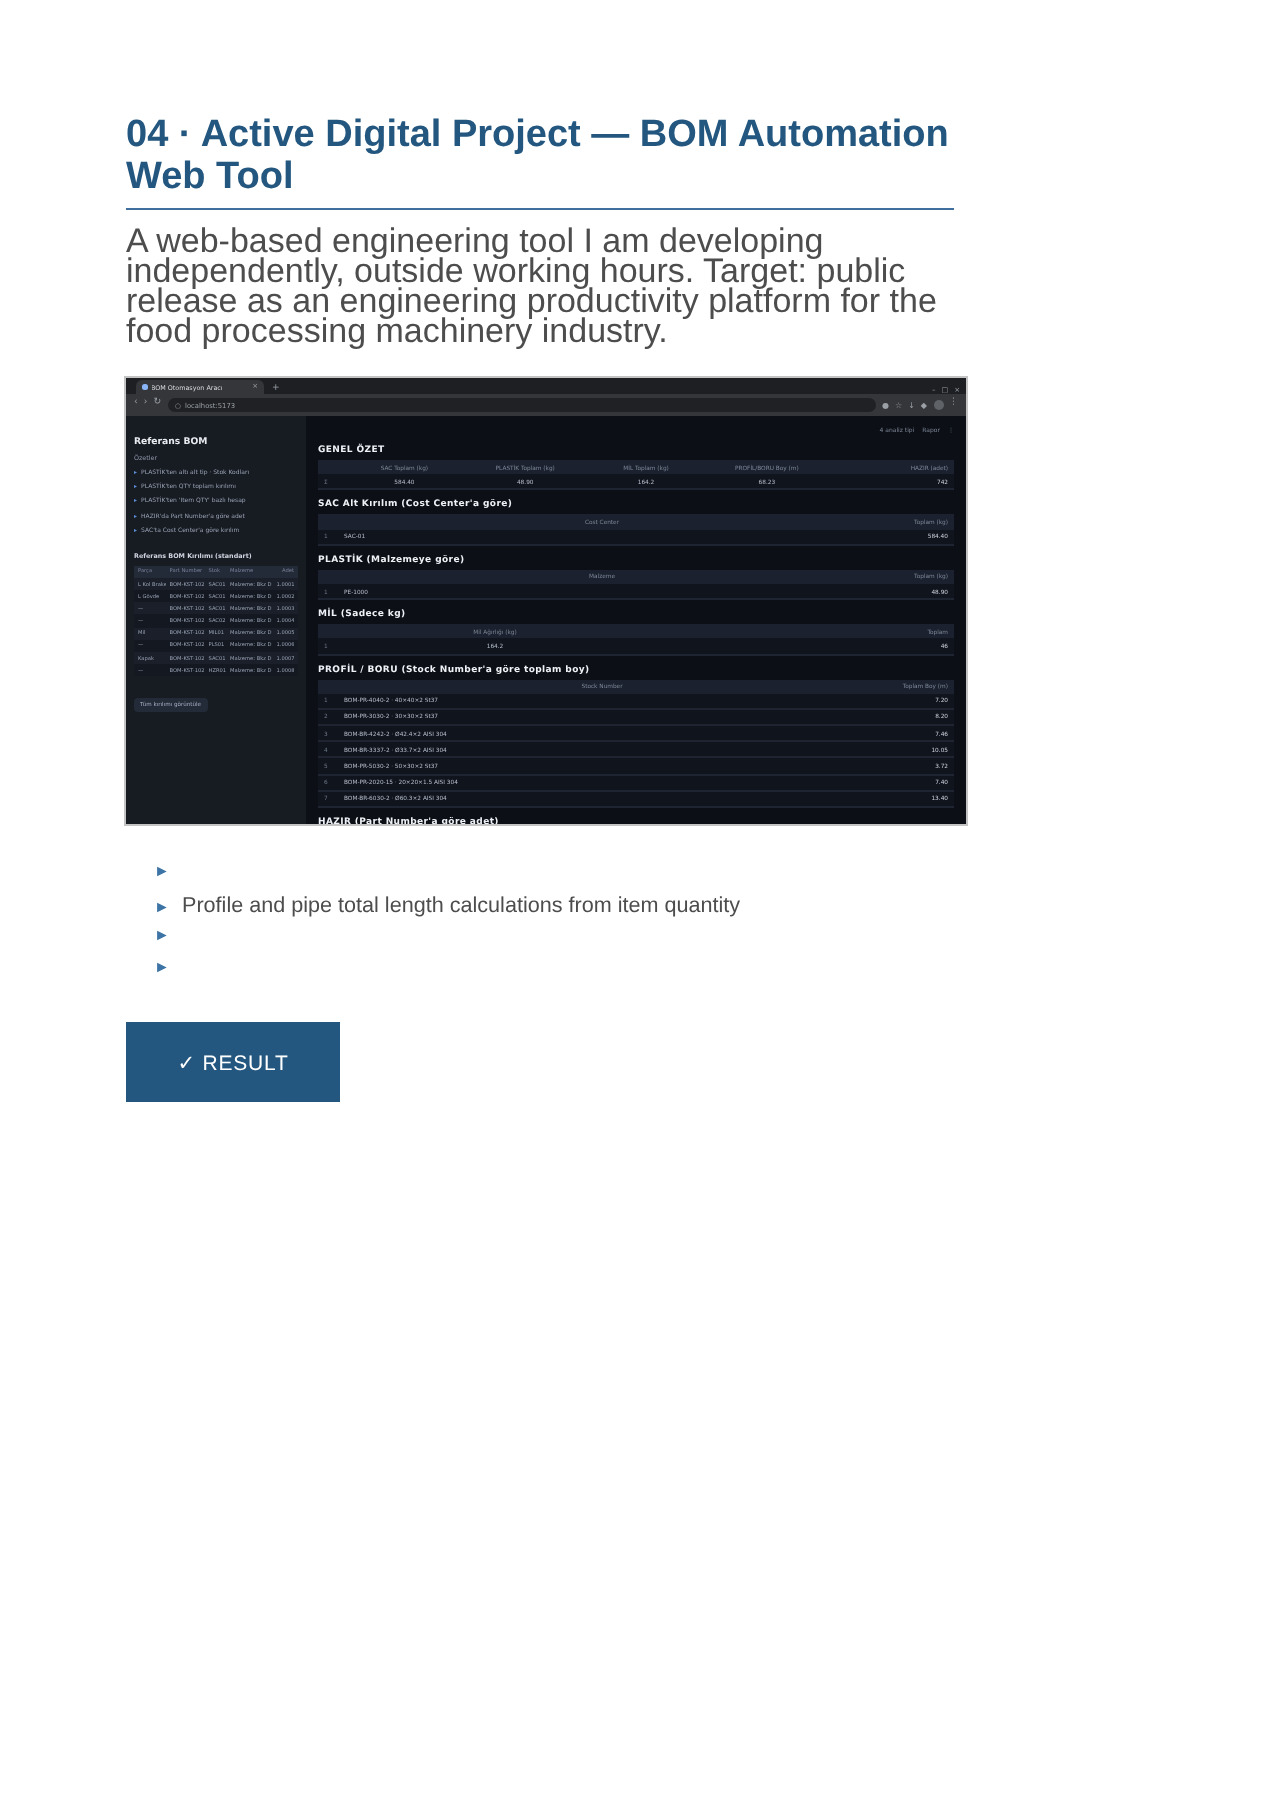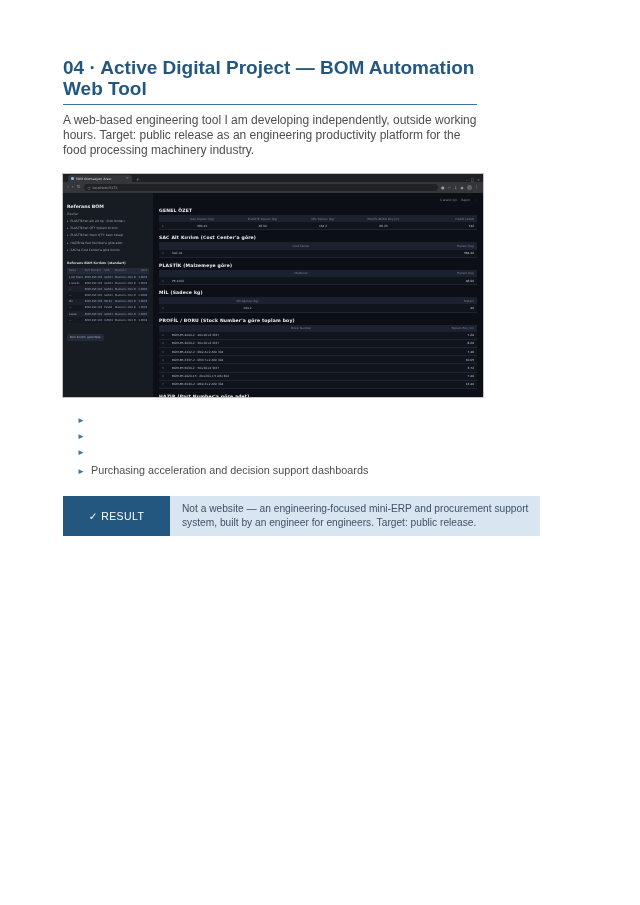--- a/index.html
+++ b/index.html
@@ -3,21 +3,21 @@
 <meta charset="utf-8">
 <style>
   html,body{margin:0;padding:0;}
   body{width:640px;height:905px;background:#ffffff;font-family:"Liberation Sans",sans-serif;}
   .page{position:relative;width:540px;height:905px;background:#fff;overflow:hidden;}
   .content{padding:0 63px;}
 
   
   h1.title{margin:57px 0 0;font-size:19px;line-height:21px;font-weight:bold;color:#24577F;}
   .title-rule{margin-top:5px;border-top:1.5px solid #3E6F9E;}
-  p.intro{margin:8px 0 16px;font-size:12px;line-height:15px;color:#4d4d4d;}
+  p.intro{margin:8px 0 16px;font-size:17px;line-height:15px;color:#4d4d4d;}
 
   .bullets{margin-top:19px;}
   .bullet-row{display:flex;align-items:baseline;height:16px;}
   .bullet-marker{color:#3C74A6;font-size:8px;width:14px;padding-left:14px;flex:0 0 auto;}
   .bullet-text{font-size:10.8px;color:#4d4d4d;}
 
   .callout{display:flex;margin-top:16px;width:514px;min-height:40px;}
   .callout-label{flex:0 0 107px;background:#24577F;color:#fff;font-weight:normal;font-size:10.5px;
     display:flex;align-items:center;justify-content:center;letter-spacing:.4px;}
   .callout-body{flex:1;background:#D9E5F1;padding:6px 12px;font-size:10.2px;line-height:14px;color:#3F5166;
@@ -336,29 +336,28 @@
         </div>
       </div>
     </div>
 
     <div class="bullets" id="bullets">
         <div class="bullet-row">
           <span class="bullet-marker">►</span>
         </div>
         <div class="bullet-row">
           <span class="bullet-marker">►</span>
+          <span class="bullet-text">Profile and pipe total length calculations from item quantity</span>
         </div>
         <div class="bullet-row">
           <span class="bullet-marker">►</span>
         </div>
         <div class="bullet-row">
           <span class="bullet-marker">►</span>
-          <span class="bullet-text">Purchasing acceleration and decision support dashboards</span>
         </div>
       </div>
 
     <div class="callout">
       <div class="callout-label">✓ RESULT</div>
-      <div class="callout-body">Not a website — an engineering-focused mini-ERP and procurement support system, built by an engineer for engineers. Target: public release.</div>
     </div>
   </div>
 
 </div>
 
 </body></html>

